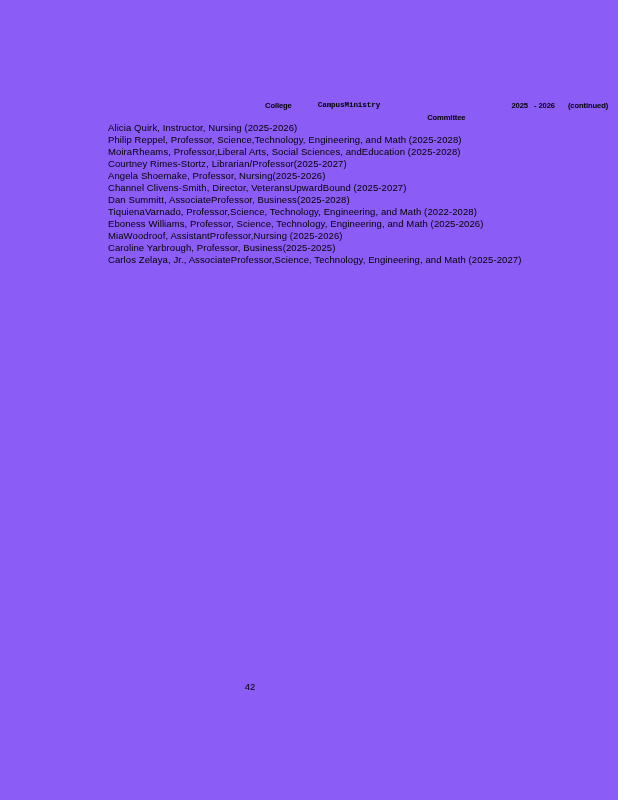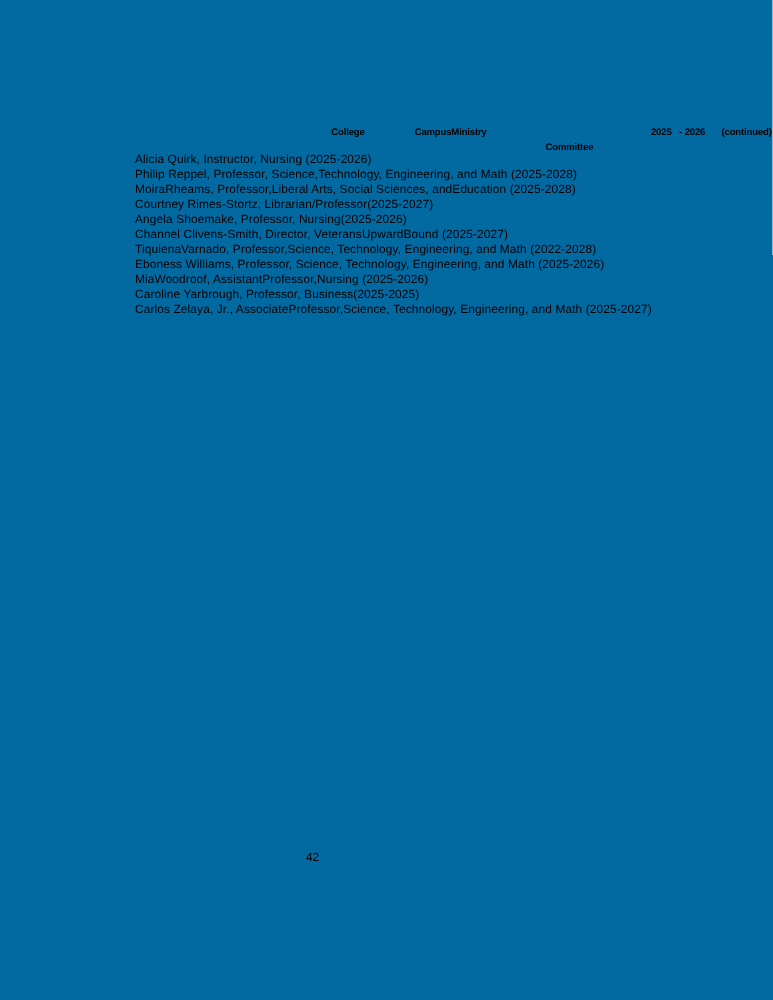--- a/index.html
+++ b/index.html
@@ -4,36 +4,36 @@
 <style>
   html, body {
     margin: 0;
     padding: 0;
     background: #ffffff;
   }
   .page {
     position: relative;
     width: 618px;
     height: 800px;
-    background: #0369a1;
+    background: #8b5cf6;
     font-family: "Liberation Sans", sans-serif;
     color: #000000;
     overflow: hidden;
   }
   .header-row {
     position: absolute;
     top: 101px;
     left: 265px;
     display: flex;
     font-size: 7.6px;
     font-weight: bold;
     letter-spacing: -0.1px;
     white-space: nowrap;
   }
-  .header-row span:nth-child(2) { margin-left: 40px; }
+  .header-row span:nth-child(2) { margin-left: 26px; font-family: Liberation Mono, monospace; }
   .header-row span:nth-child(3) { margin-left: 47px; margin-top: 12px; }
   .header-row span:nth-child(4) { margin-left: 46px; }
   .header-row span:nth-child(5) { margin-left: 6px; }
   .header-row span:nth-child(6) { margin-left: 13px; }
   .roster {
     position: absolute;
     top: 122px;
     left: 108px;
     font-size: 9.5px;
     line-height: 12px;
@@ -66,20 +66,21 @@
     <span>(continued)</span>
   </div>
 
   <div class="roster">
     <div class="roster-line">Alicia Quirk, Instructor, Nursing (2025-2026)</div>
     <div class="roster-line">Philip Reppel, Professor, Science,Technology, Engineering, and Math (2025-2028)</div>
     <div class="roster-line">MoiraRheams, Professor,Liberal Arts, Social Sciences, andEducation (2025-2028)</div>
     <div class="roster-line">Courtney Rimes-Stortz, Librarian/Professor(2025-2027)</div>
     <div class="roster-line">Angela Shoemake, Professor, Nursing(2025-2026)</div>
     <div class="roster-line">Channel Clivens-Smith, Director, VeteransUpwardBound (2025-2027)</div>
+    <div class="roster-line">Dan Summitt, AssociateProfessor, Business(2025-2028)</div>
     <div class="roster-line">TiquienaVarnado, Professor,Science, Technology, Engineering, and Math (2022-2028)</div>
     <div class="roster-line">Eboness Williams, Professor, Science, Technology, Engineering, and Math (2025-2026)</div>
     <div class="roster-line">MiaWoodroof, AssistantProfessor,Nursing (2025-2026)</div>
     <div class="roster-line">Caroline Yarbrough, Professor, Business(2025-2025)</div>
     <div class="roster-line">Carlos Zelaya, Jr., AssociateProfessor,Science, Technology, Engineering, and Math (2025-2027)</div>
   </div>
 
   <div class="footer">42</div>
 
 </div>

